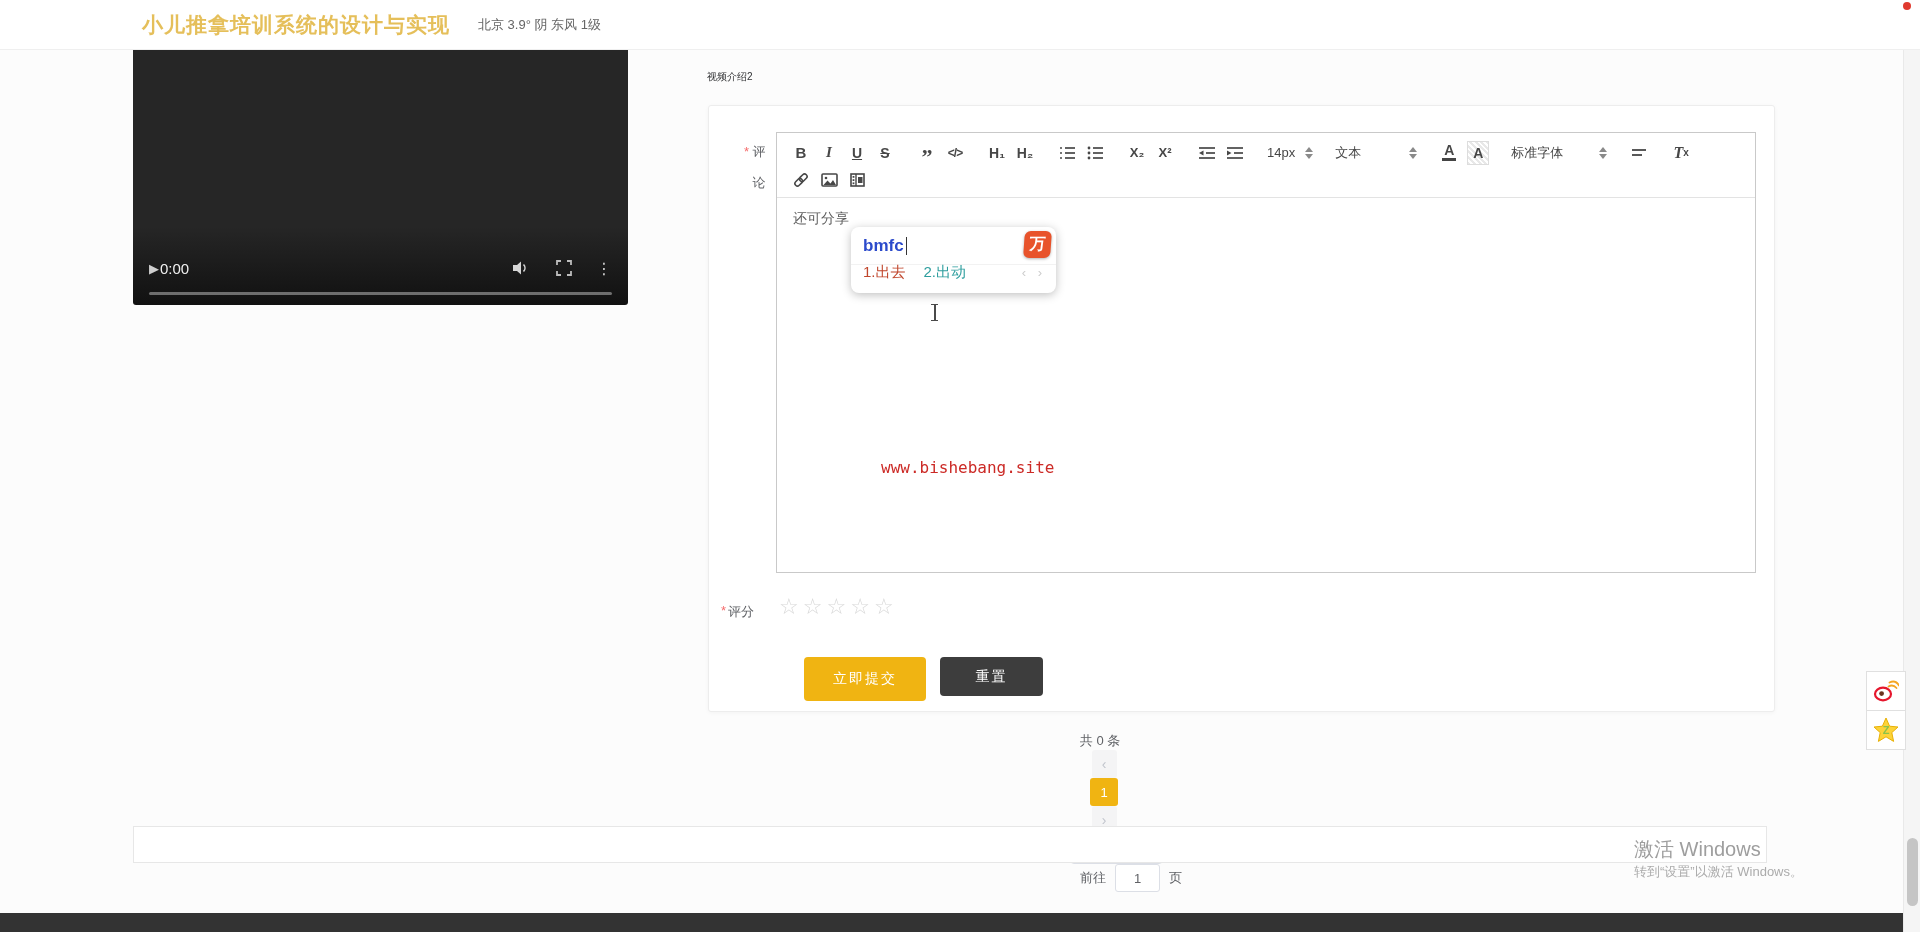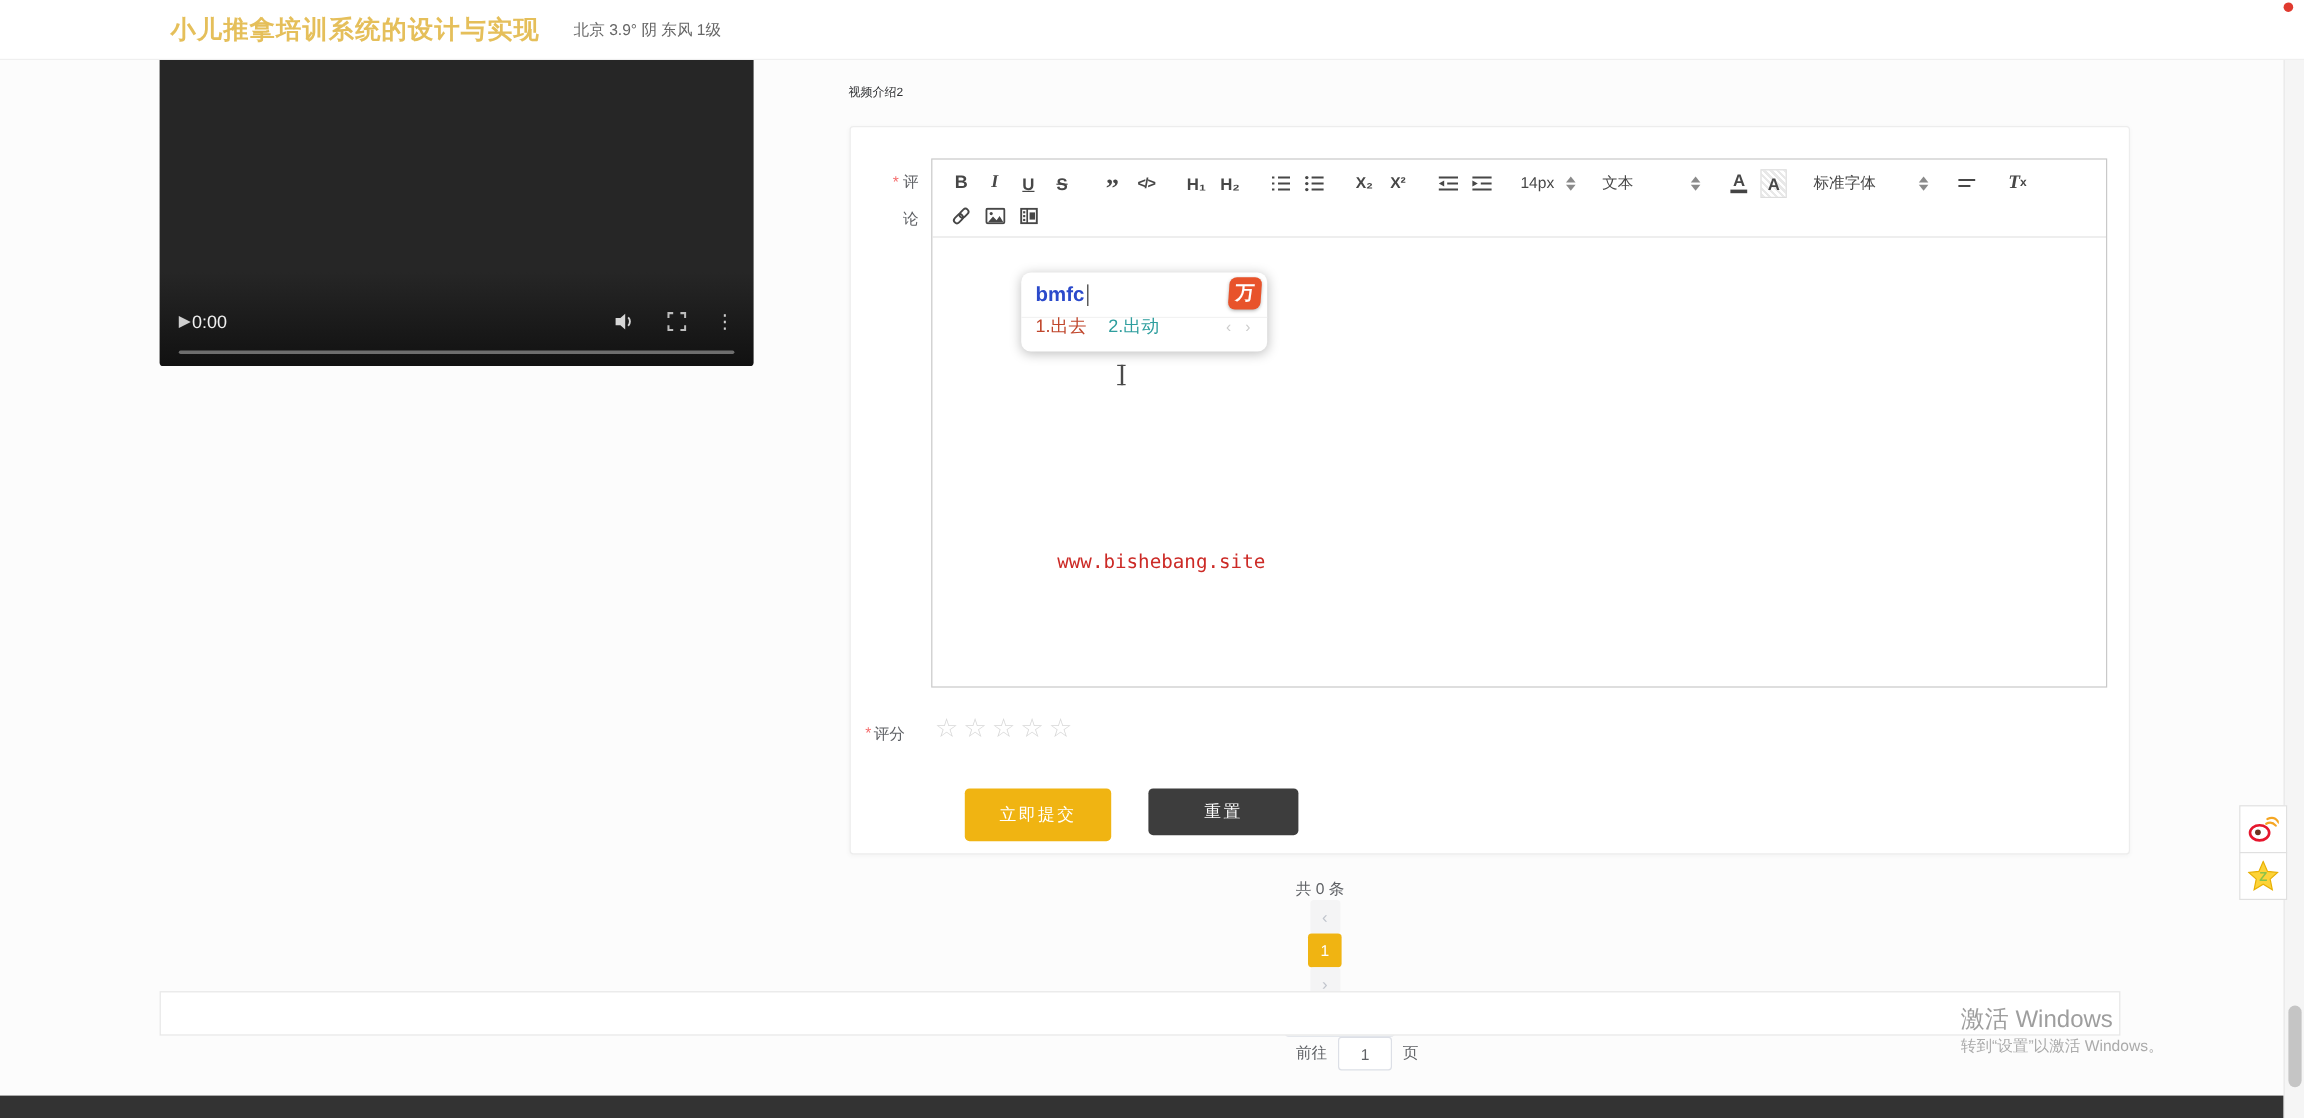--- a/index.html
+++ b/index.html
@@ -37,21 +37,21 @@
     border:1px solid #ededed; box-shadow:0 1px 4px rgba(0,0,0,.04); border-radius:3px; }
   .field-label { position:absolute; left:24px; top:30px; width:34px; font-size:13px; color:#606266;
     line-height:32px; text-align:right; }
   .field-label .cjk { display:inline-block; width:16px; word-break:break-all; text-align:center; line-height:31px; }
   .req { color:#f56c6c; margin-right:2px; vertical-align:top; }
   .rate-label { position:absolute; left:12px; top:497px; font-size:13px; color:#606266; }
   .stars { position:absolute; left:70px; top:488px; display:flex; gap:4px; font-size:22px; color:#d8d8d8; }
   .stars span { cursor:pointer; }
   .btn-submit { position:absolute; left:95px; top:551px; width:122px; height:44px; background:#F0B412;
     color:#fff; border:none; border-radius:4px; font-size:14px; letter-spacing:2px; cursor:pointer; }
-  .btn-reset { position:absolute; left:248px; top:551px; width:125px; height:39px; background:#3D3D3D;
+  .btn-reset { position:absolute; left:231px; top:551px; width:103px; height:39px; background:#3D3D3D;
     color:#fff; border:none; border-radius:4px; font-size:14px; letter-spacing:2px; cursor:pointer; }
 
   
   .editor { position:absolute; left:67px; top:26px; width:980px; height:441px; border:1px solid #c9c9c9; background:#fff; }
   .tb { padding:6px 10px 4px 14px; border-bottom:1px solid #e3e3e3; }
   .tb-row { display:flex; align-items:center; height:27px; }
   .ti { display:inline-flex; align-items:center; justify-content:center; min-width:20px; height:24px;
     margin-right:8px; font-size:14px; color:#474747; cursor:pointer; }
   .gap { margin-left:14px; }
   .ti b { font-size:15px; }
@@ -310,20 +310,21 @@
               <line x1="6" y1="1" x2="6" y2="13" stroke="#474747" stroke-width="1.4"></line>
               <rect x="2.6" y="3" width="1.8" height="1.8" fill="#474747"></rect>
               <rect x="2.6" y="6.2" width="1.8" height="1.8" fill="#474747"></rect>
               <rect x="2.6" y="9.4" width="1.8" height="1.8" fill="#474747"></rect>
               <rect x="8" y="4" width="4.5" height="6" fill="#474747"></rect>
             </svg>
         </span>
       </div>
     </div>
     <div class="ebody">
+      <div>还可分享</div>
       <div class="sitemark">www.bishebang.site</div>
     </div>
   </div>
 
   <div class="rate-label">
     <span class="req">*</span><span>评分</span>
   </div>
   <div class="stars">
     <span>☆</span>
     <span>☆</span>

